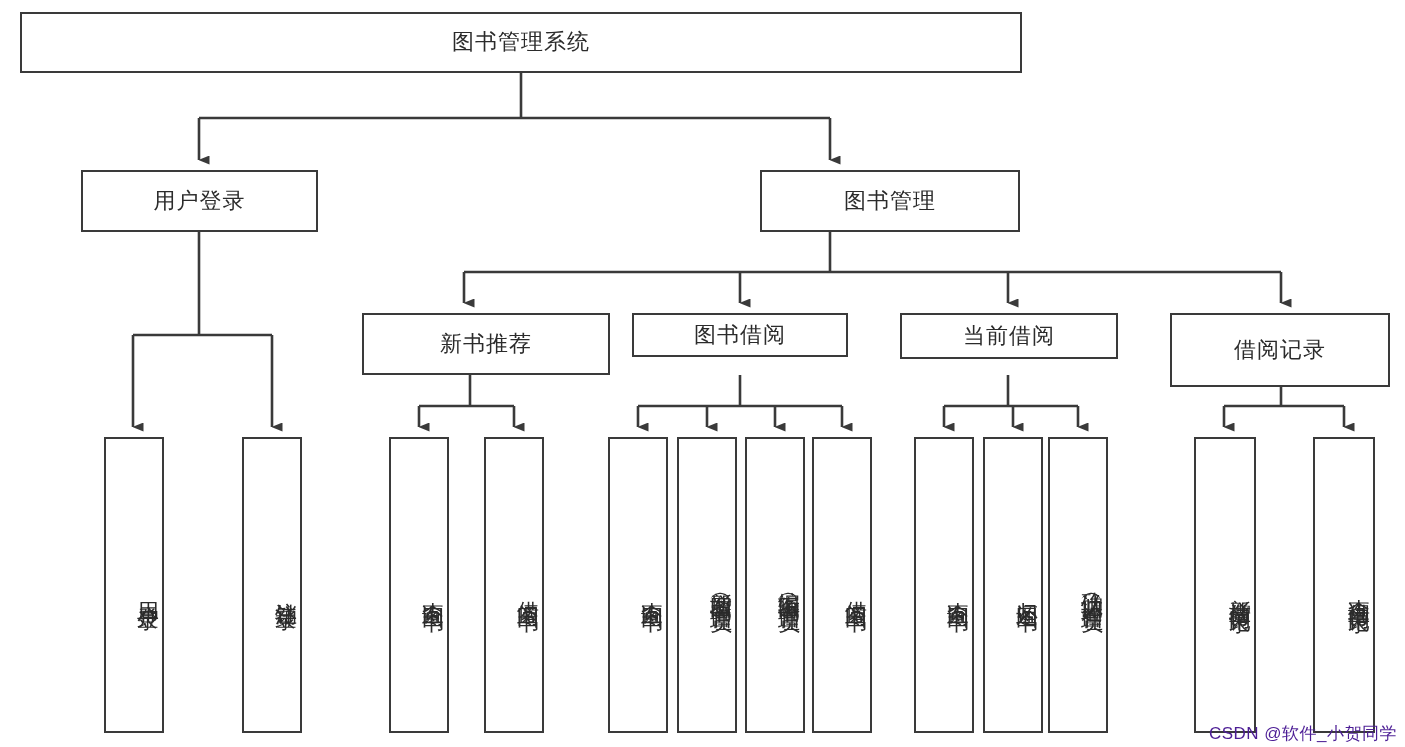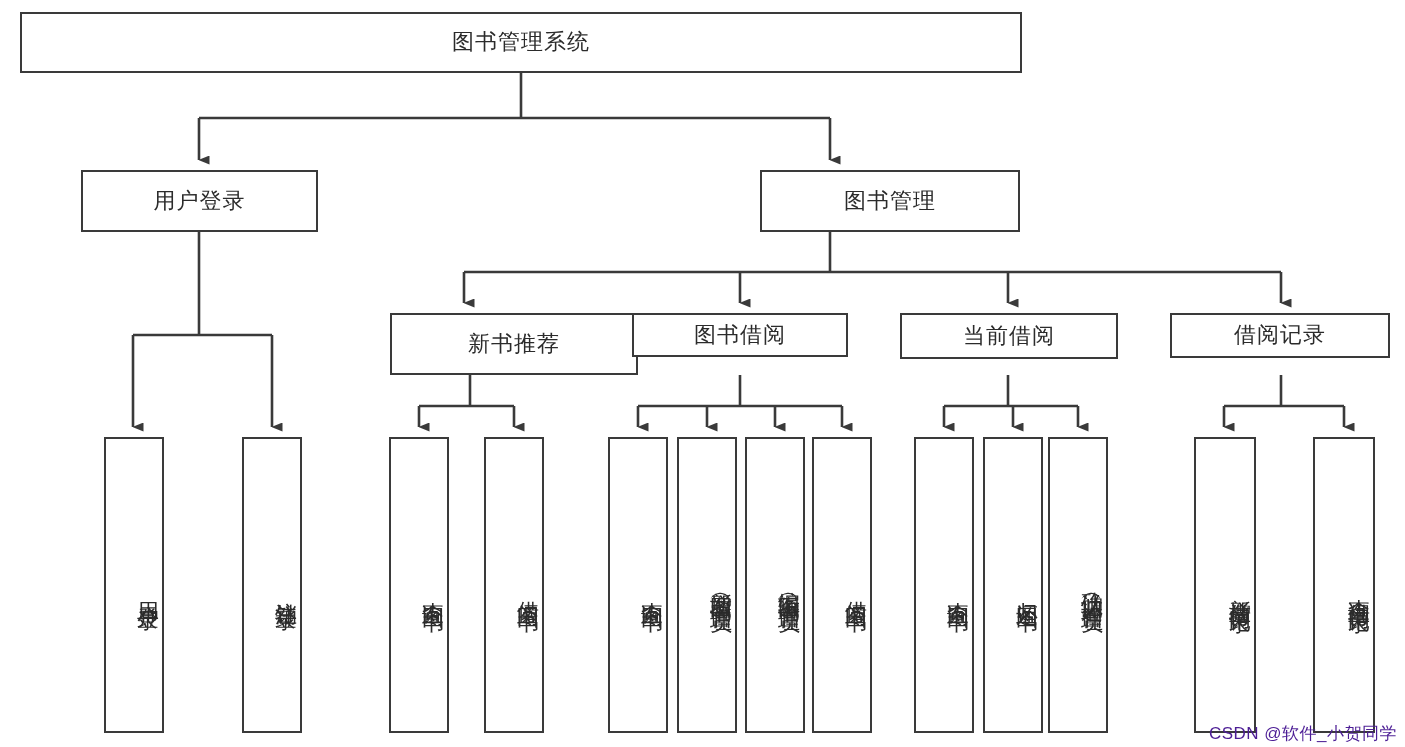--- a/index.html
+++ b/index.html
@@ -74,30 +74,30 @@
     <span>图书管理系统</span>
   </div>
 
   <div class="node horiz" style="left:81px;top:170px;width:237px;height:62px;">
     <span>用户登录</span>
   </div>
   <div class="node horiz" style="left:712px;top:170px;width:260px;height:62px;margin-left:48px;">
     <span>图书管理</span>
   </div>
 
-  <div class="node horiz" style="left:362px;top:313px;width:248px;height:62px;margin-left:28px;">
+  <div class="node horiz" style="left:362px;top:313px;width:248px;height:62px;">
     <span>新书推荐</span>
   </div>
   <div class="node horiz" style="left:632px;top:313px;width:216px;height:44px;">
     <span>图书借阅</span>
   </div>
   <div class="node horiz" style="left:900px;top:313px;width:218px;height:46px;">
     <span>当前借阅</span>
   </div>
-  <div class="node horiz" style="left:1170px;top:313px;width:220px;height:45px;">
+  <div class="node horiz" style="left:1170px;top:313px;width:220px;height:74px;">
     <span>借阅记录</span>
   </div>
 
   <div class="node vert" style="left:104px;top:437px;width:60px;height:296px;">
     <span>用户登录</span>
   </div>
   <div class="node vert" style="left:242px;top:437px;width:60px;height:296px;">
     <span>注销登录</span>
   </div>
 

